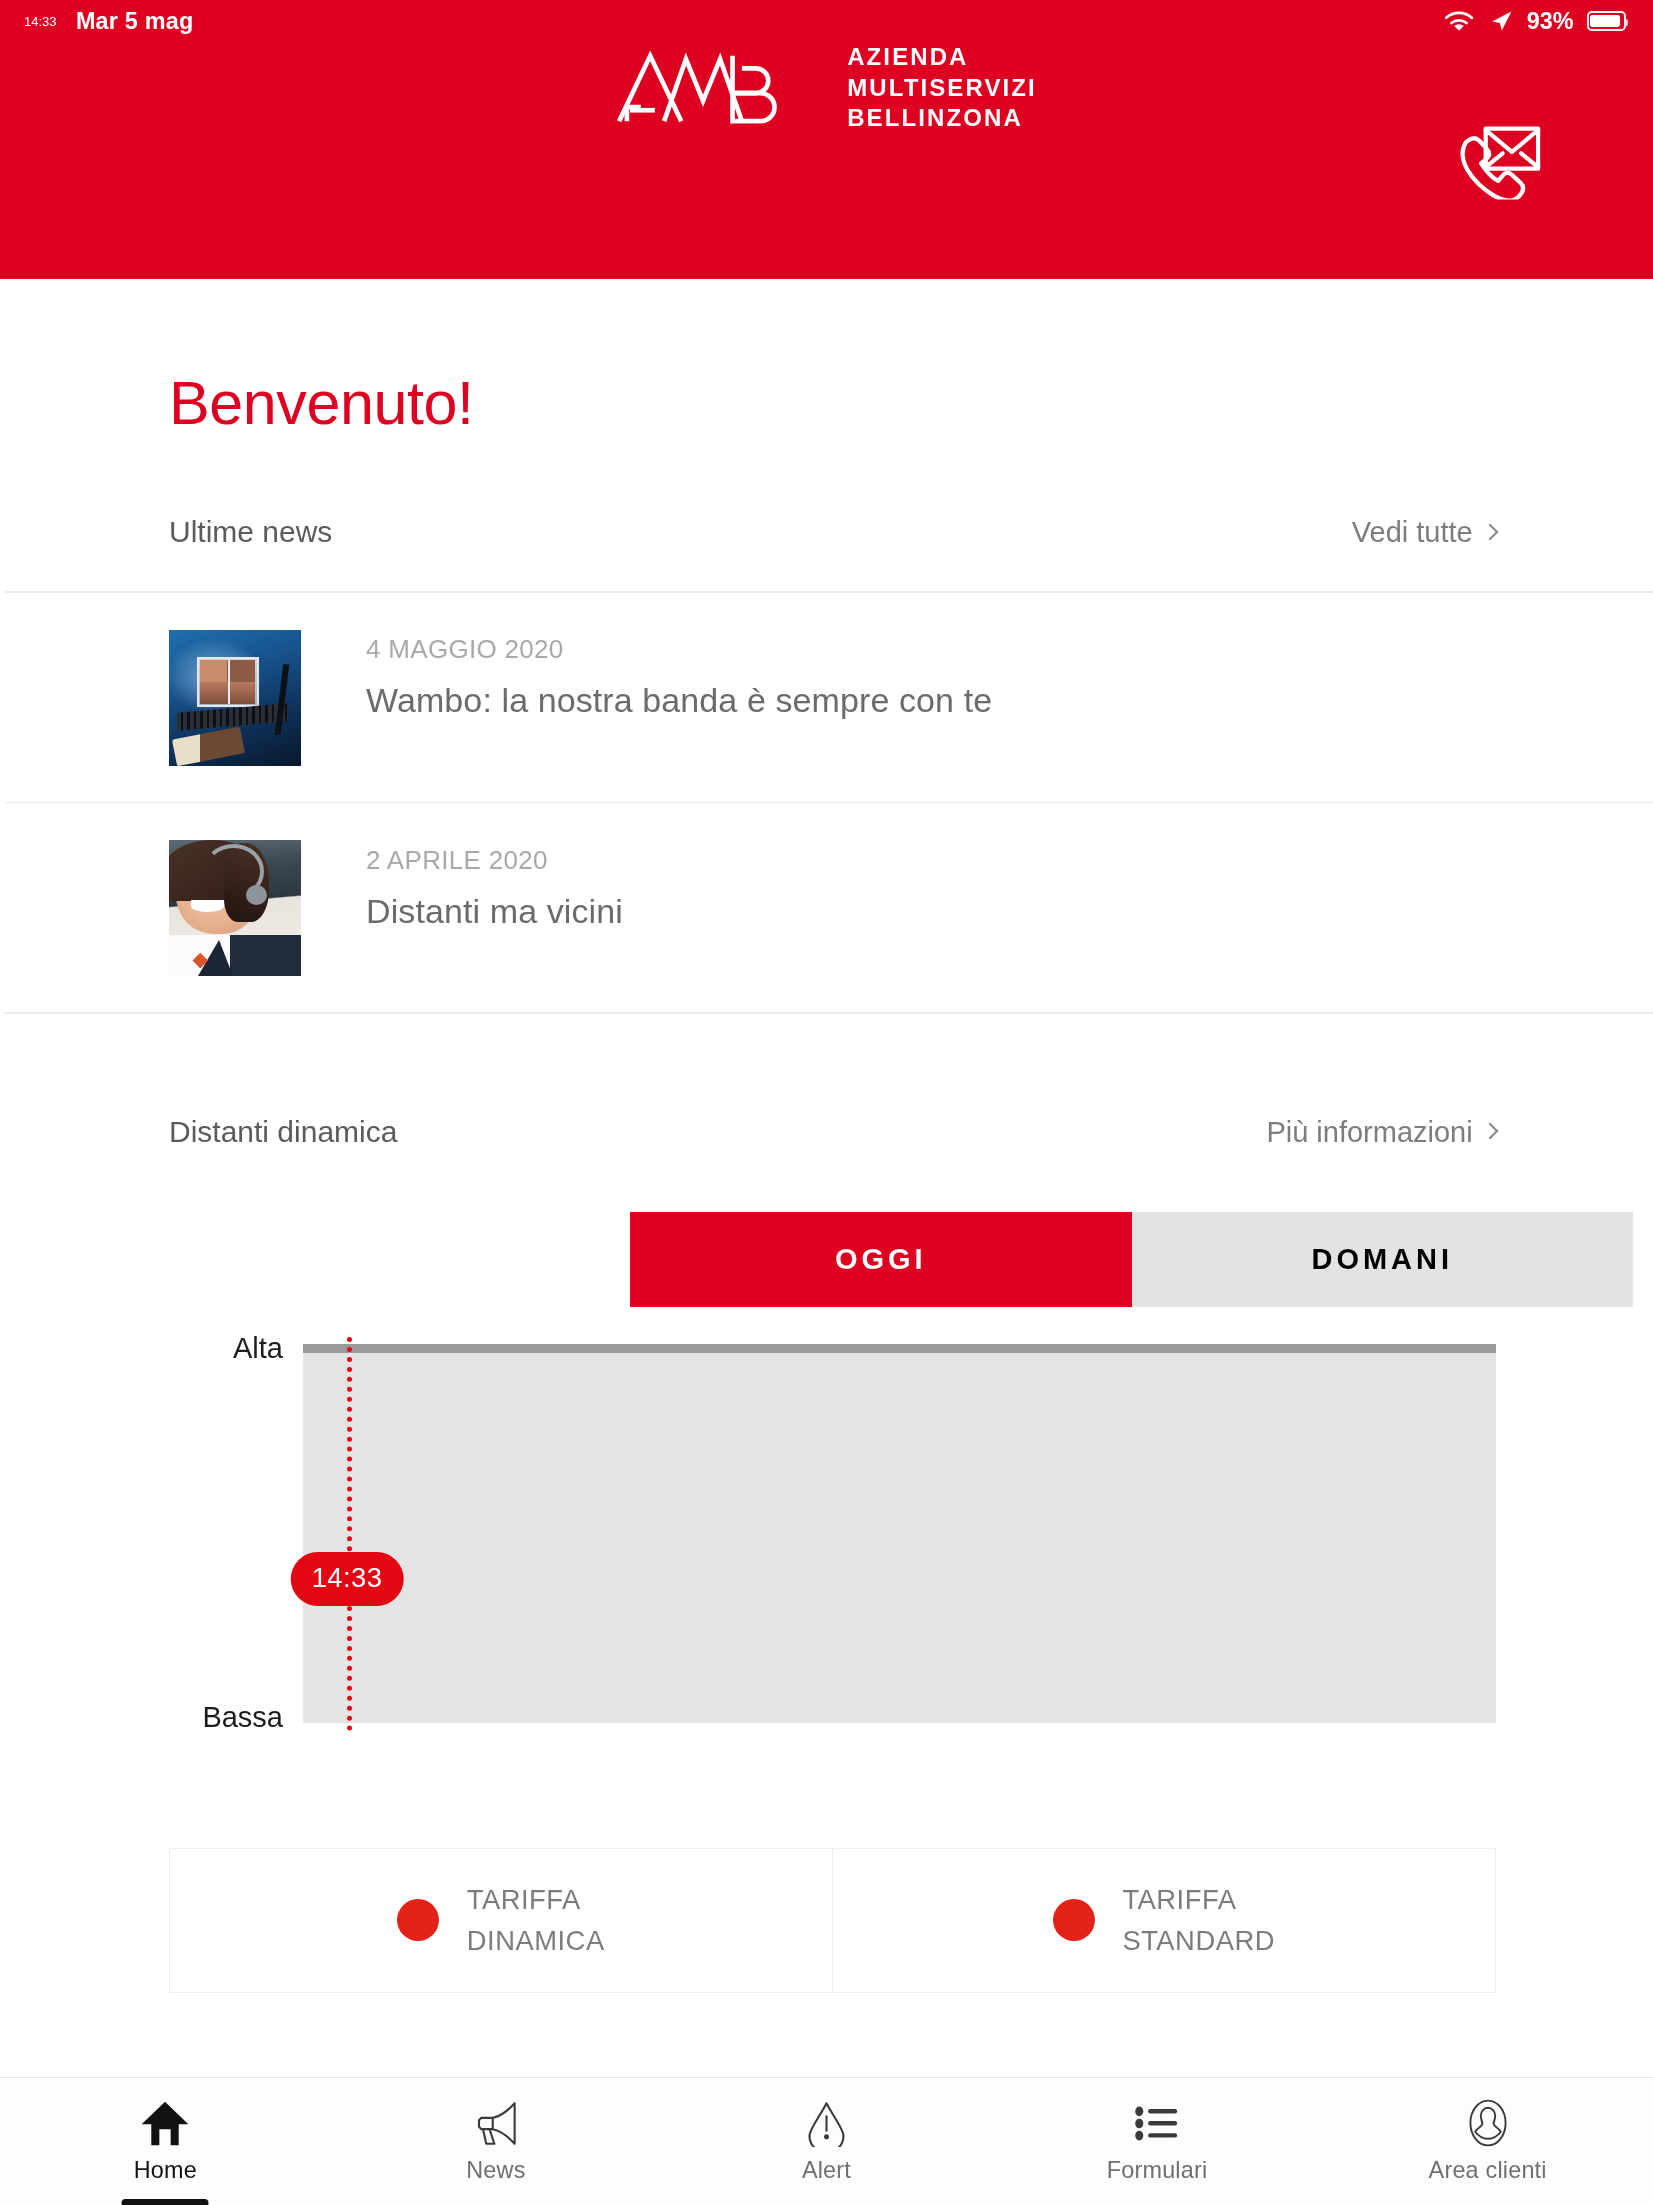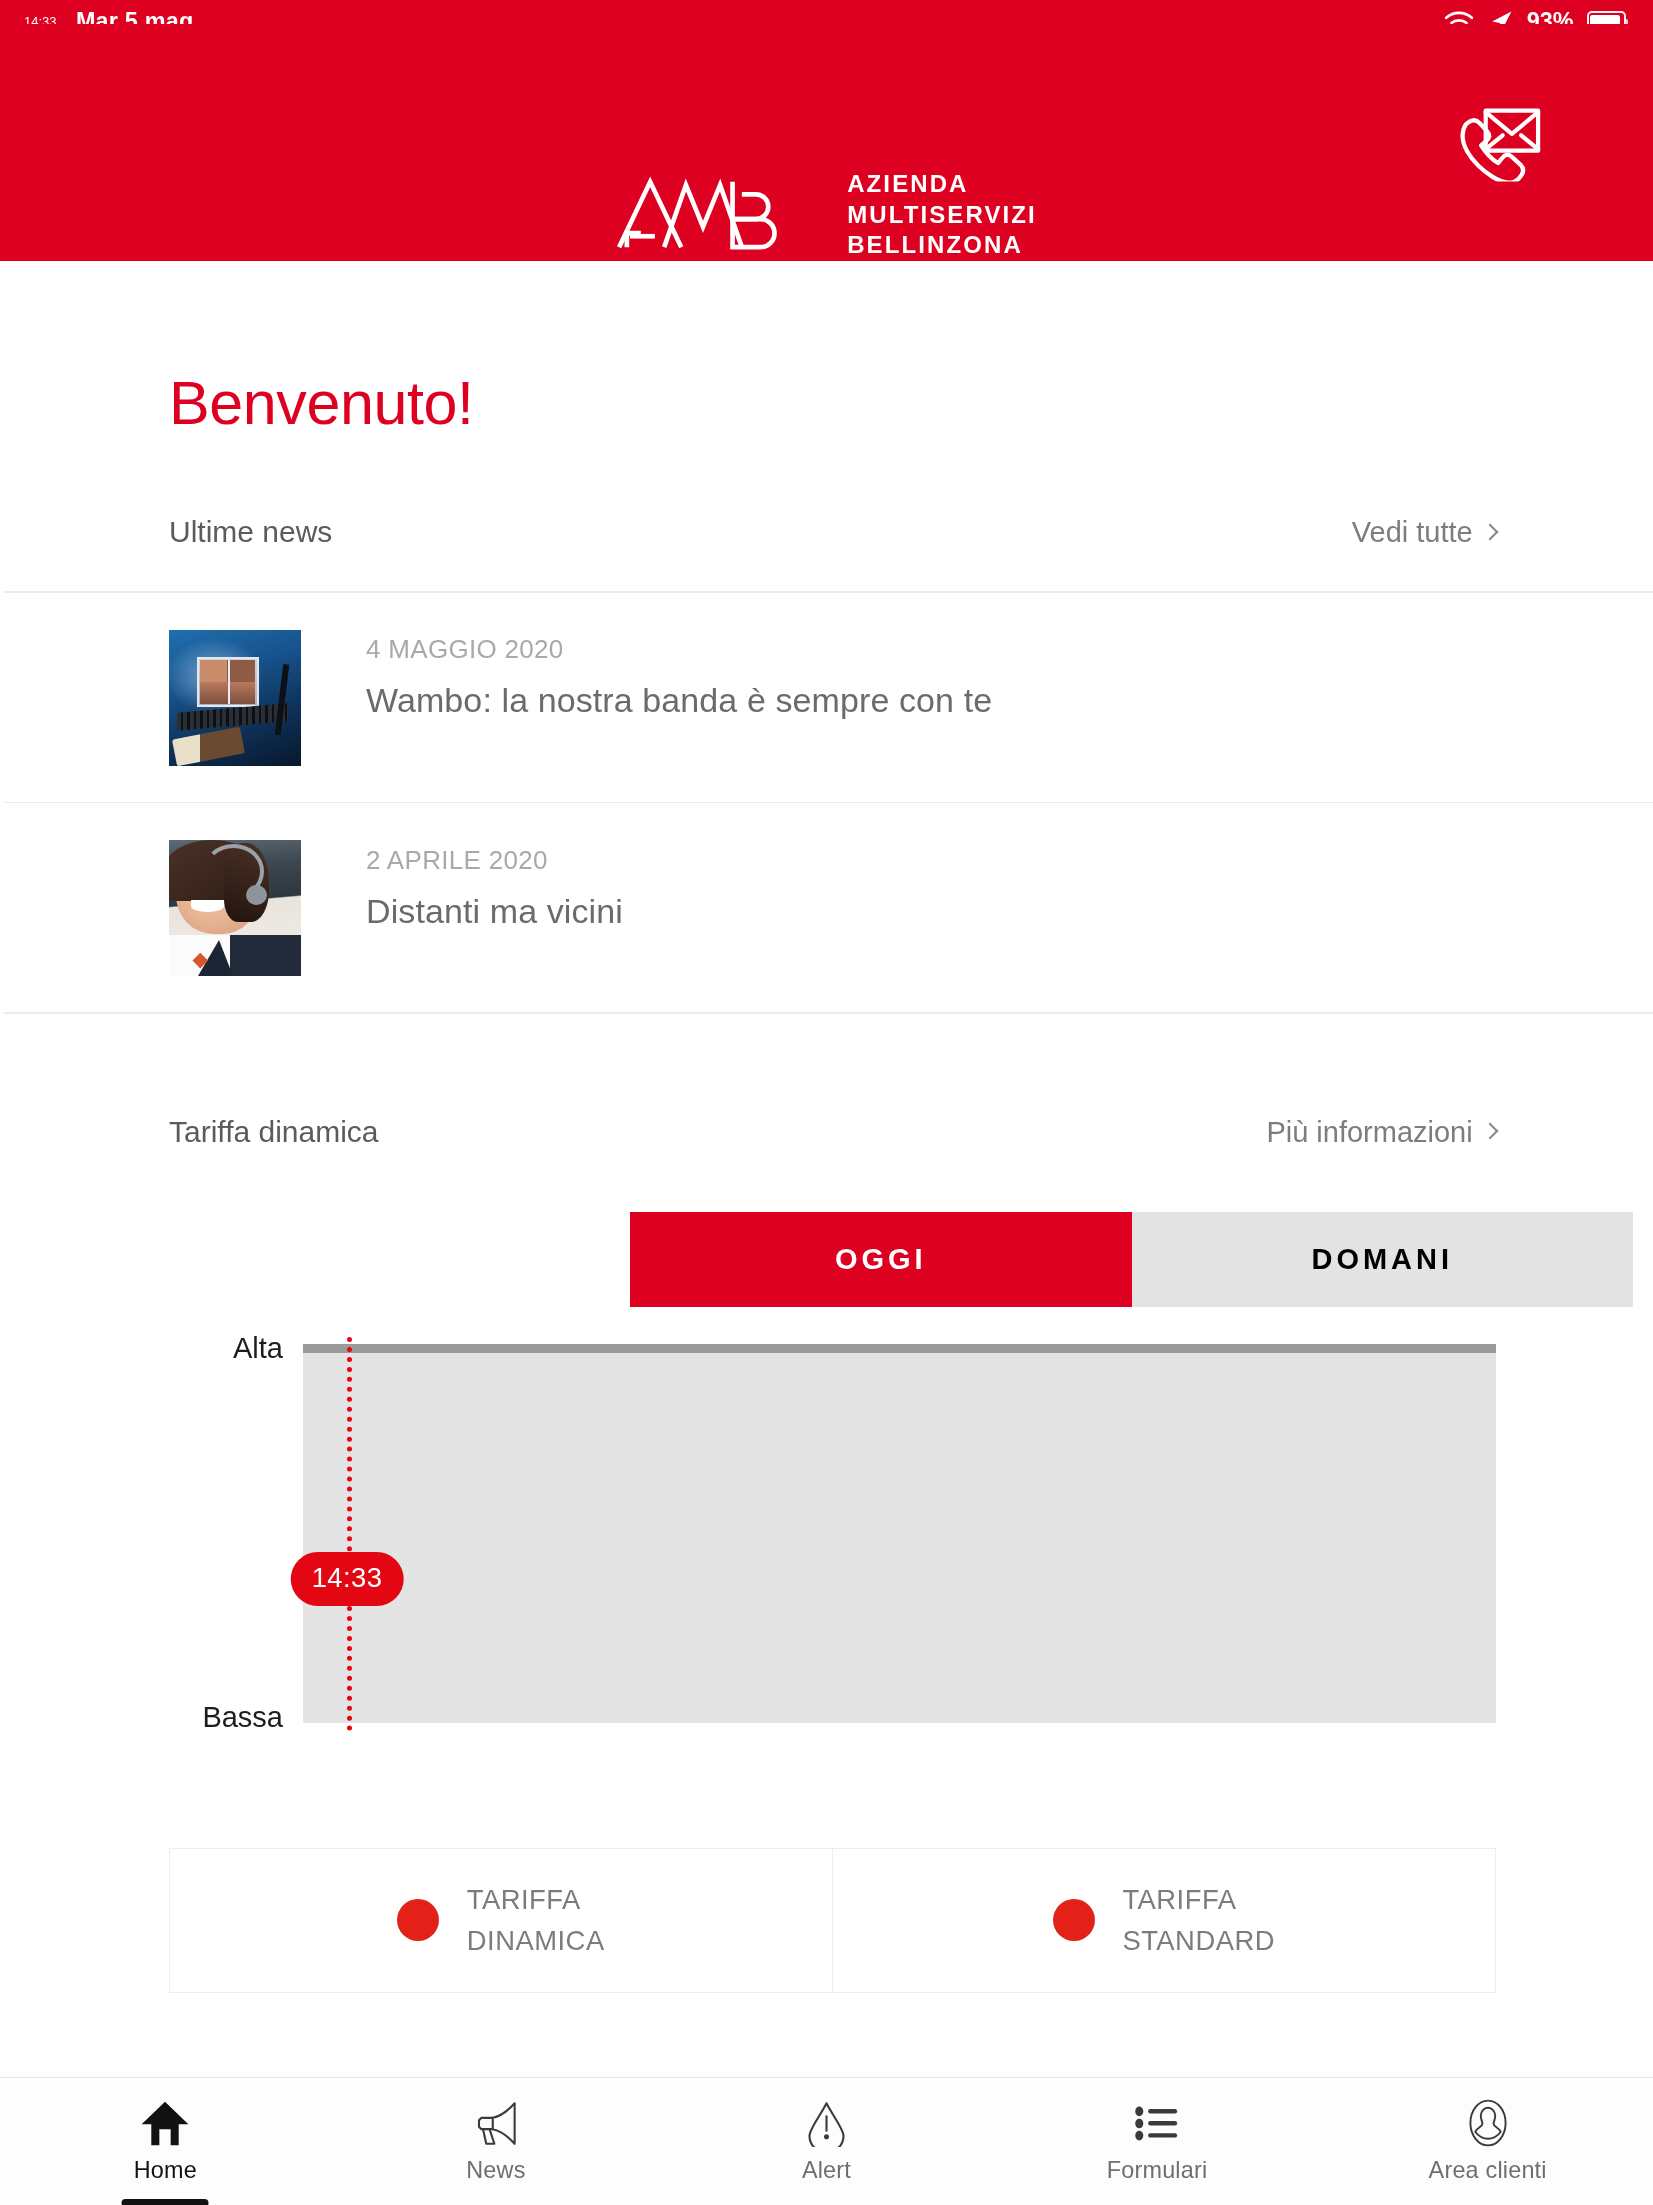--- a/index.html
+++ b/index.html
@@ -38,25 +38,25 @@
     position: absolute; right: -4.8px; top: 5.7px;
     width: 2.4px; height: 7.3px;
     background: rgba(255,255,255,.75);
     border-radius: 0 1.6px 1.6px 0;
   }
   .battery i { display: block; height: 100%; width: 93%; background: #fff; border-radius: 2.4px; }
 
   
   .header {
     position: absolute;
-    top: 24px; left: 0;
+    top: 42px; left: 0;
     width: 1653px; height: 237px;
     background: #DD0021;
     display: flex;
-    align-items: flex-end;
+    align-items: flex-start;
     justify-content: center;
   }
   .brand { display: flex; align-items: center; gap: 29px; }
   .brand-mark { width: 202px; height: 79px; display: block; }
   .brand-words {
     color: #fff;
     font-weight: 700;
     font-size: 24px;
     line-height: 1.28;
     letter-spacing: 2.1px;
@@ -468,21 +468,21 @@
     </div>
     <div class="news-text">
       <div class="news-date">2 APRILE 2020</div>
       <div class="news-title">Distanti ma vicini</div>
     </div>
   </div>
 
   <div class="rule"></div>
 
   <div class="tariff-head">
-    <div class="section-title">Tariffa dinamica</div>
+    <div class="section-title">Distanti dinamica</div>
     <div class="section-link">
       <span>Più informazioni</span>
       <i class="chev"></i>
     </div>
   </div>
 
   <div class="toggle">
     <div class="tab-on">OGGI</div>
     <div class="tab-off">DOMANI</div>
   </div>

